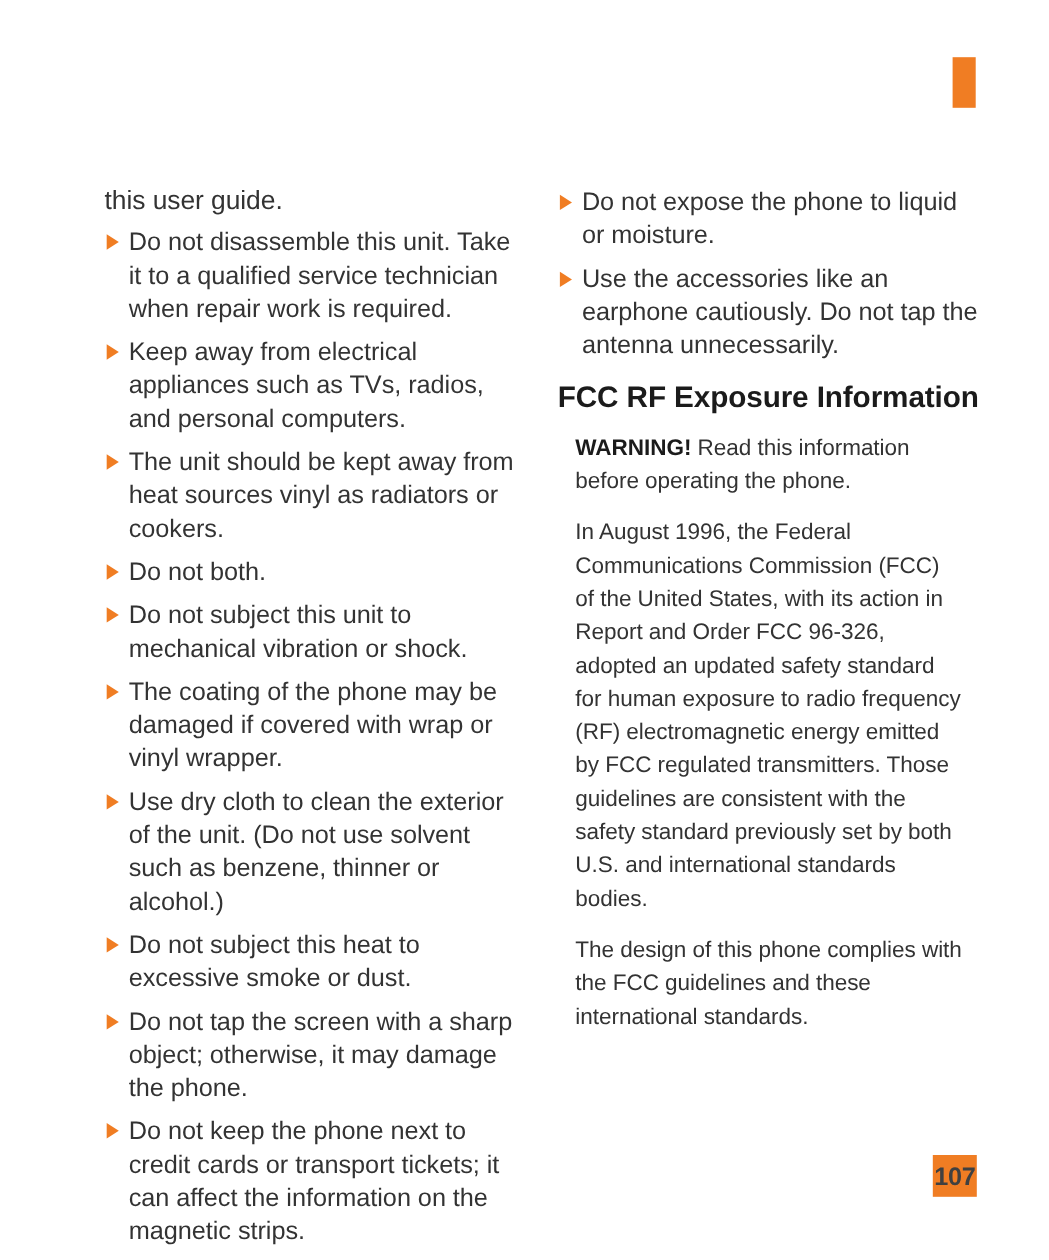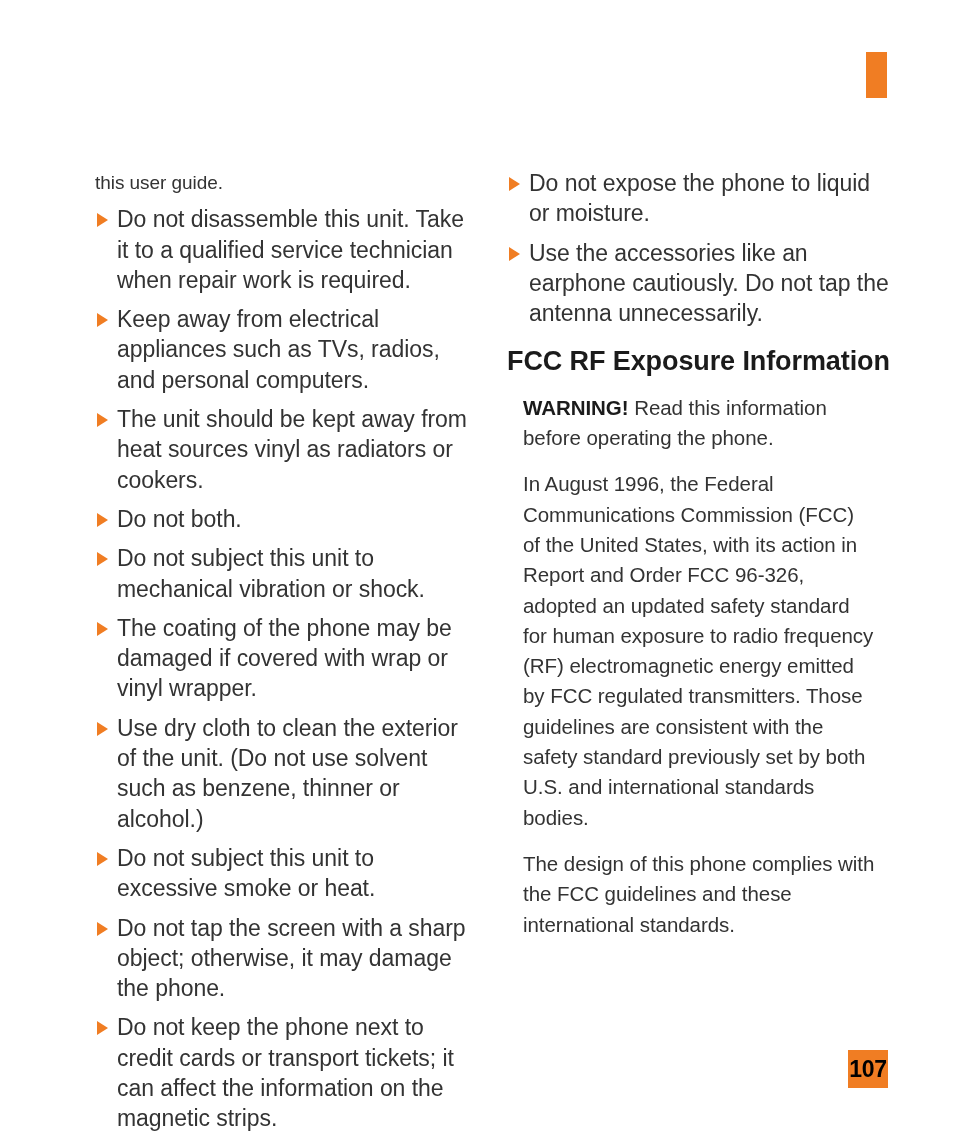--- a/index.html
+++ b/index.html
@@ -62,21 +62,21 @@
     left: 95px;
     width: 385px;
   }
   .column-right {
     left: 507px;
     width: 385px;
   }
 
   
   .para {
-    font-size: 19px;
+    font-size: 24px;
     line-height: 30.3px;
     color: #333333;
     margin: 0 0 1px 0;
     text-align: left;
     letter-spacing: -0.05px;
   }
 
   .bullet-item {
     position: relative;
     padding-left: 22px;
@@ -126,21 +126,21 @@
   }
 
   
   .page-number-badge {
     position: absolute;
     left: 848px;
     top: 1050px;
     width: 40px;
     height: 38px;
     background: #f07d23;
-    color: #000000;
+    color: #404040;
     font-size: 23px;
     font-weight: bold;
     line-height: 38px;
     text-align: center;
     letter-spacing: -0.3px;
   }
 </style>
 </head>
 <body>
 
@@ -184,21 +184,21 @@
       <span>The coating of the phone may be damaged if covered with wrap or vinyl wrapper.</span>
     </div>
 
     <div class="bullet-item" style="margin-top:9px;">
       <span class="bullet-marker"></span>
       <span>Use dry cloth to clean the exterior of the unit. (Do not use solvent such as benzene, thinner or alcohol.)</span>
     </div>
 
     <div class="bullet-item" style="margin-top:9px;">
       <span class="bullet-marker"></span>
-      <span>Do not subject this unit to excessive smoke or heat.</span>
+      <span>Do not subject this heat to excessive smoke or dust.</span>
     </div>
 
     <div class="bullet-item" style="margin-top:9px;">
       <span class="bullet-marker"></span>
       <span>Do not tap the screen with a sharp object; otherwise, it may damage the phone.</span>
     </div>
 
     <div class="bullet-item" style="margin-top:9px;">
       <span class="bullet-marker"></span>
       <span>Do not keep the phone next to credit cards or transport tickets; it can affect the information on the magnetic strips.</span>

